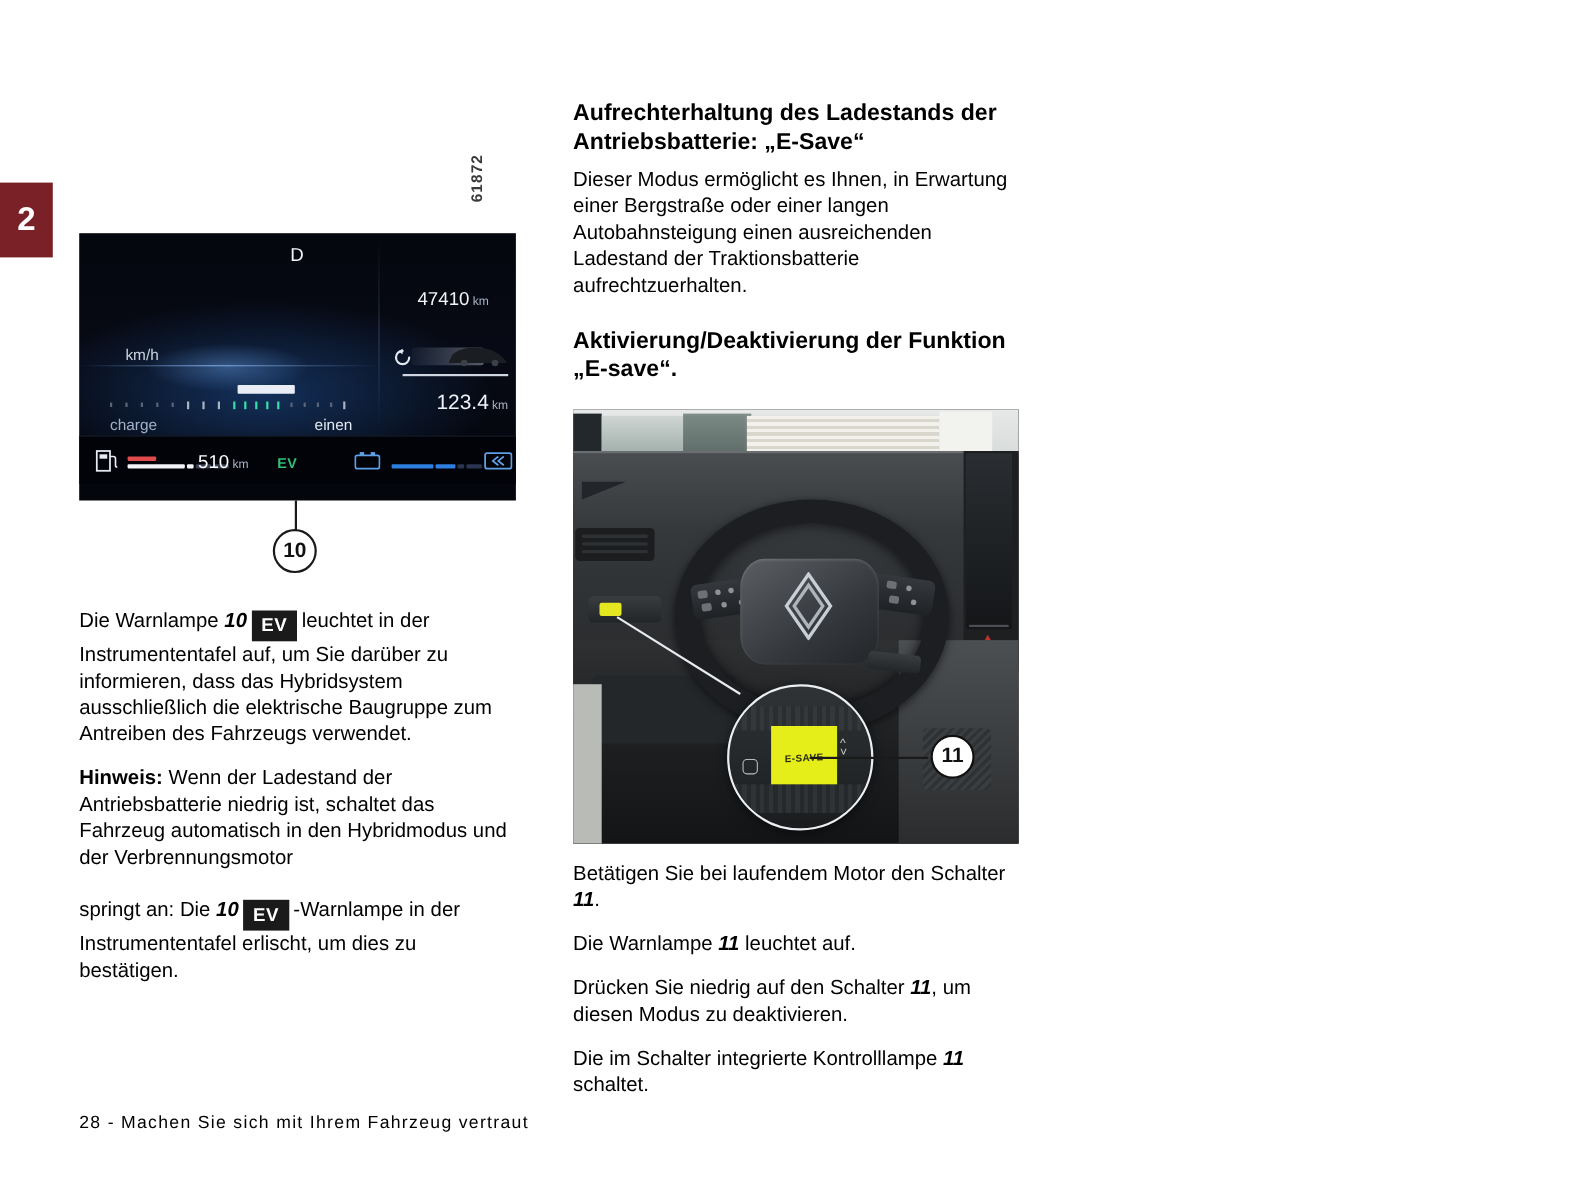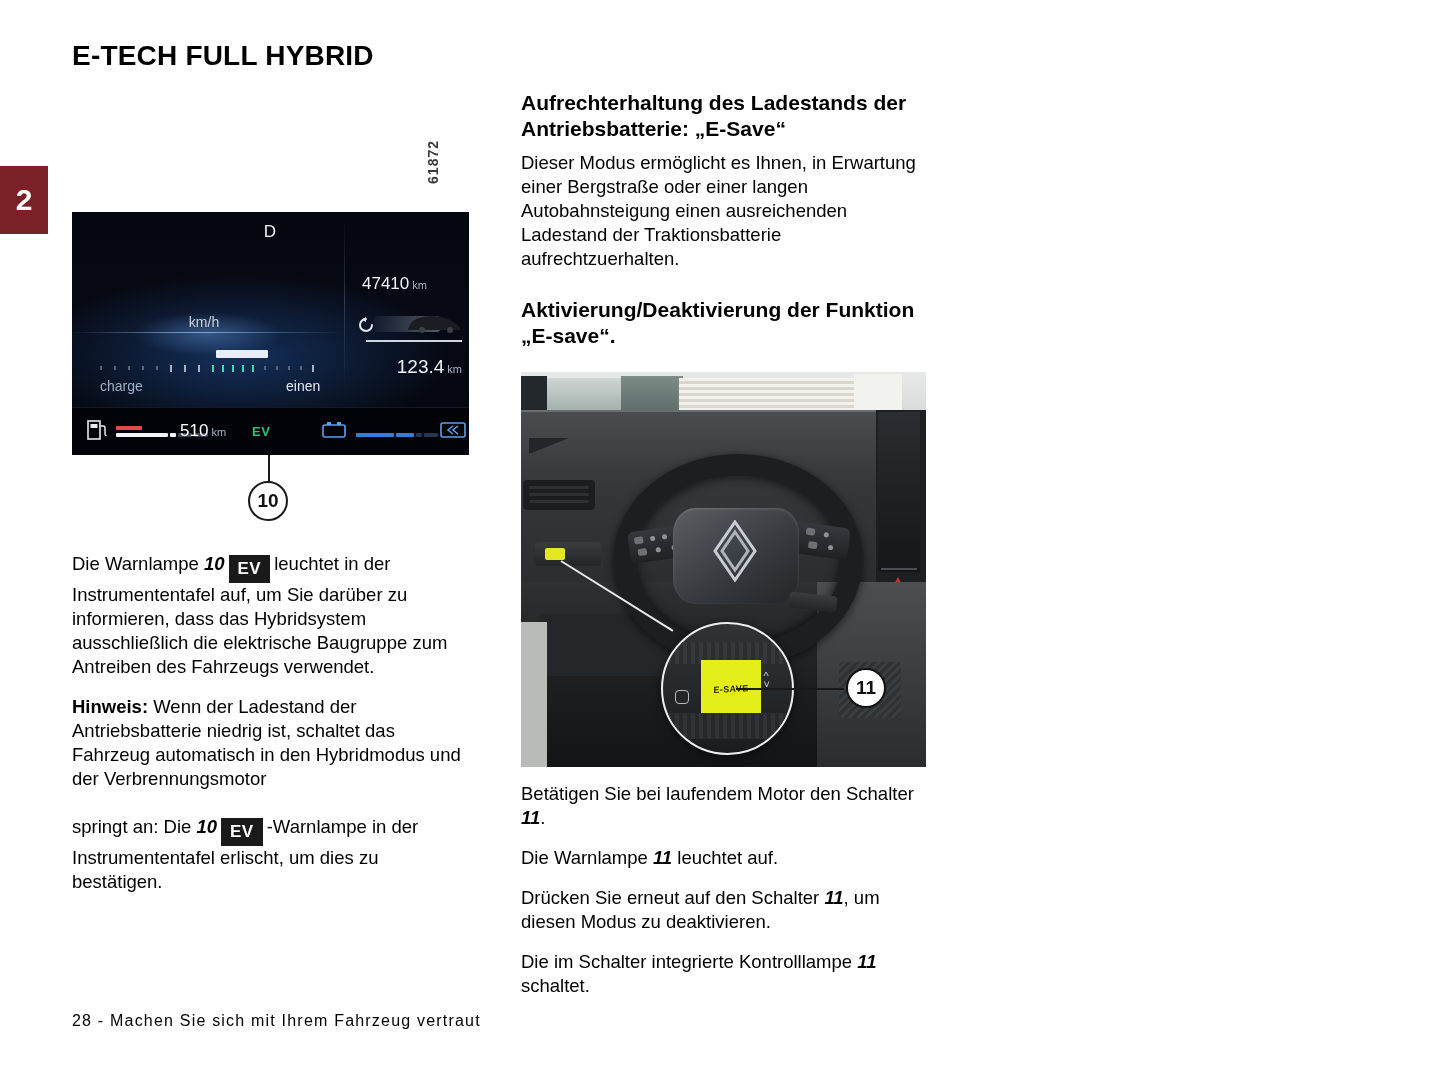--- a/index.html
+++ b/index.html
@@ -111,21 +111,21 @@
   .cluster .gear {
     position: absolute; left: 0; right: 0; top: 10px;
     text-align: center; color: #f2f4f8; font-size: 17px; font-weight: 500;
     letter-spacing: 1px;
   }
   .cluster .speed {
     position: absolute; left: 42px; top: 42px; width: 180px; text-align: center;
     color: #ffffff; font-size: 60px; font-weight: 300; line-height: 0.92;
   }
   .cluster .speed-unit {
-    position: absolute; left: 42px; top: 102px; width: 180px; text-align: center;
+    position: absolute; left: 42px; top: 102px; width: 180px; 
     color: #ccd2dd; font-size: 14px; font-weight: 400;
   }
   .cluster .horizon {
     position: absolute; left: 0; top: 120px; width: 272px; height: 1px;
     background: linear-gradient(90deg, rgba(90,140,220,0), rgba(150,195,255,0.75) 45%, rgba(90,140,220,0));
   }
   .cluster .glow {
     position: absolute; left: 60px; top: 100px; width: 150px; height: 44px;
     background: radial-gradient(ellipse at center, rgba(120,180,255,0.35), rgba(10,20,45,0) 70%);
   }
@@ -139,21 +139,21 @@
   }
   .cluster .ticks i.big { top: 0px; height: 7px; background: #aab3c4; }
   .cluster .ticks i.on  { top: 0px; height: 7px; background: #36e0a8; }
   .cluster .lbl-charge, .cluster .lbl-power {
     position: absolute; top: 166px; font-size: 14px; color: #9fb0c8;
   }
   .cluster .lbl-charge { left: 28px; }
   .cluster .lbl-power  { left: 214px; color: #e3e9f2; }
 
   .cluster .odo {
-    position: absolute; left: 290px; top: 62px; width: 100px; text-align: left;
+    position: absolute; left: 290px; top: 50px; width: 100px; text-align: center;
     color: #f0f3f8; font-size: 17px; font-weight: 400;
   }
   .cluster .trip {
     position: absolute; left: 290px; top: 144px; width: 100px; text-align: right;
     color: #f0f3f8; font-size: 19px; font-weight: 400;
   }
   .cluster .unit-sm { font-size: 11px; color: #aab3c4; margin-left: 3px; }
   .cluster .carbox {
     position: absolute; left: 286px; top: 96px; width: 104px; height: 36px;
   }
@@ -163,21 +163,21 @@
   .cluster .carbox .smear {
     position: absolute; left: 16px; top: 8px; width: 66px; height: 16px;
     background: linear-gradient(90deg, rgba(160,170,190,0.05), rgba(150,160,180,0.55));
     border-radius: 3px;
   }
   .cluster .carbox svg { position: absolute; right: 0px; top: 4px; }
   .cluster .carbox .loop { position: absolute; left: 0px; top: 9px; }
 
   
   .cluster .strip {
-    position: absolute; left: 0; bottom: 4px; width: 100%; height: 44px;
+    position: absolute; left: 0; bottom: 15px; width: 100%; height: 44px;
     background: #010308; border-top: 1px solid rgba(110,125,155,0.18);
   }
   .cluster .strip .fuel-range {
     position: absolute; left: 108px; top: 13px; color: #ffffff; font-size: 17px; font-weight: 400;
   }
   .cluster .strip .ev-tell {
     position: absolute; left: 180px; top: 16px; color: #2fbf76;
     font-size: 13px; font-weight: 700; letter-spacing: 0.5px;
   }
   .gauge-seg { position: absolute; height: 4px; border-radius: 1px; }
@@ -309,21 +309,20 @@
 </style>
 </head>
 <body>
 
 <div id="page">
 
   <div class="chapter-tab">
     <span>2</span>
   </div>
 
-  <div class="page-title">E-TECH FULL HYBRID</div>
 
 
   <div class="fig-num" style="left:425px; top:140px;">61872</div>
 
   <div class="cluster">
     <div class="divider-v"></div>
     <div class="glow"></div>
     <div class="horizon"></div>
 
     <div class="gear">D</div>
@@ -515,21 +514,21 @@
     <p class="body">
       <span>Betätigen Sie bei laufendem Motor den Schalter</span>
       <span class="i-num">11</span><span>.</span>
     </p>
     <p class="body">
       <span>Die Warnlampe</span>
       <span class="i-num">11</span>
       <span>leuchtet auf.</span>
     </p>
     <p class="body">
-      <span>Drücken Sie erneut auf den Schalter</span>
+      <span>Drücken Sie niedrig auf den Schalter</span>
       <span class="i-num">11</span><span>, um diesen Modus zu deaktivieren.</span>
     </p>
     <p class="body">
       <span>Die im Schalter integrierte Kontrolllampe</span>
       <span class="i-num">11</span>
       <span>schaltet.</span>
     </p>
   </div>
 
   <div class="footer">28 - Machen Sie sich mit Ihrem Fahrzeug vertraut</div>

